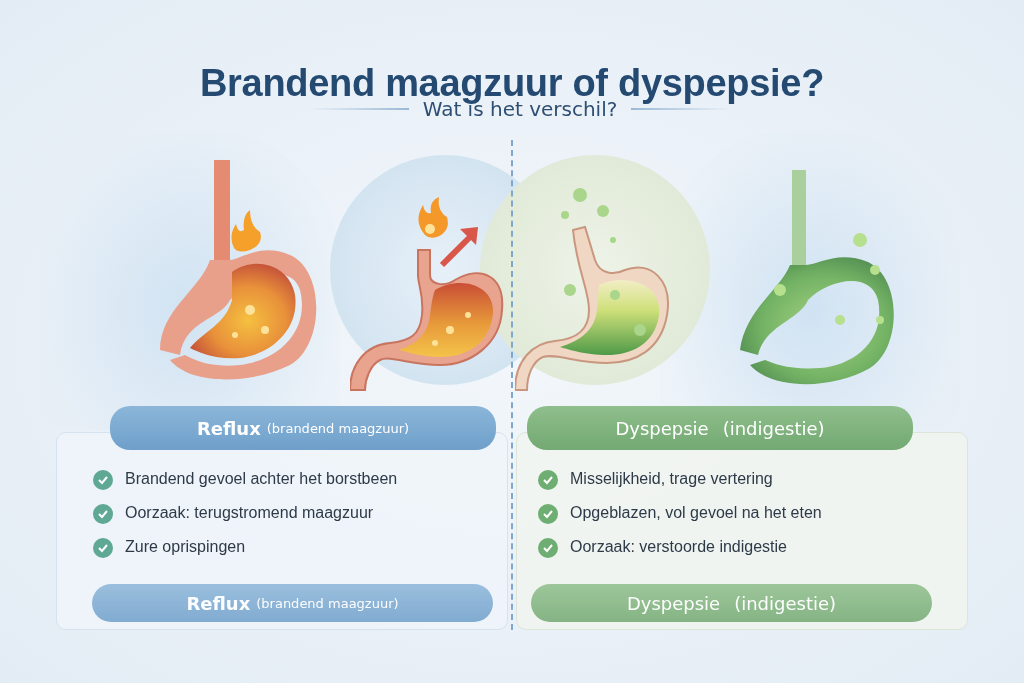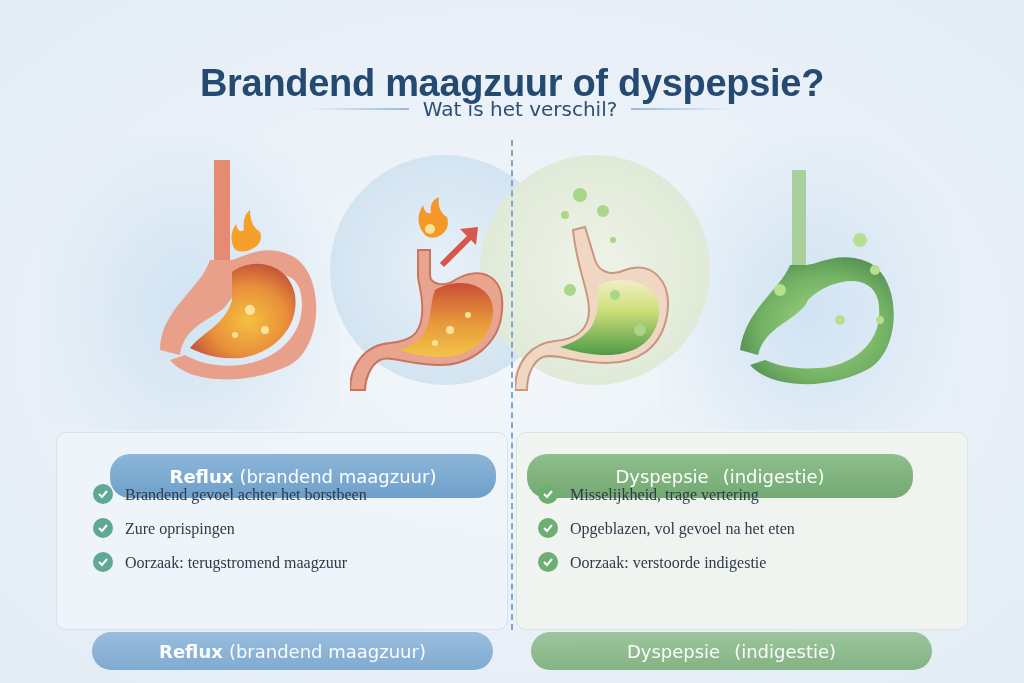--- a/index.html
+++ b/index.html
@@ -16,31 +16,31 @@
   .torso{position:absolute;top:130px;width:300px;height:300px;border-radius:45% 45% 10% 10%;
     background:radial-gradient(ellipse at 50% 60%, rgba(205,225,242,0.9), rgba(225,236,246,0.2) 70%);}
   .torso.l{left:40px;} .torso.r{left:660px;}
   .circle{position:absolute;top:155px;width:230px;height:230px;border-radius:50%;}
   .circle.l{left:330px;background:radial-gradient(circle,#e7f0f8 0%,#d3e4f1 70%,rgba(211,228,241,0.3) 100%);}
   .circle.r{left:480px;background:radial-gradient(circle,#eef3e8 0%,#e1ead8 70%,rgba(225,234,216,0.3) 100%);}
   .ill{position:absolute;}
   .panel{position:absolute;top:432px;width:450px;height:196px;border-radius:10px;
     background:rgba(240,245,250,0.85);border:1px solid #d6e2ee;}
   .panel.l{left:56px;} .panel.r{left:516px;background:rgba(241,245,240,0.85);border-color:#dbe5d9;}
-  .pill{position:absolute;height:44px;border-radius:20px;display:flex;align-items:center;justify-content:center;color:#fff;margin-top:48px;}
+  .pill{position:absolute;height:44px;border-radius:20px;display:flex;align-items:center;justify-content:center;color:#fff;}
   .pill.top{top:406px;}
   .pill.bl{background:linear-gradient(180deg,#8cb6d9,#6e9fca);}
   .pill.gr{background:linear-gradient(180deg,#8fbf8c,#73a972);gap:8px;}
   .pill.bot{top:584px;height:38px;}
   .pill .strong{font-family:"DejaVu Sans",sans-serif;font-weight:bold;font-size:18px;}
-  .pill .light{font-family:"DejaVu Sans",sans-serif;font-size:18px;margin-left:6px;}
+  .pill .light{font-family:"DejaVu Sans",sans-serif;font-size:13px;margin-left:6px;}
   .pill.gr .strong{font-weight:normal;font-size:18px;}
   .pill.gr .light{font-size:18px;}
   .items{position:absolute;top:470px;list-style:none;margin:0;padding:0;}
-  .items li{display:flex;align-items:flex-end;height:34px;font-family:Liberation Serif, serif;font-size:16px;color:#2e3a48;}
+  .items li{display:flex;align-items:flex-start;height:34px;font-family:Liberation Sans, sans-serif;font-size:16px;color:#2e3a48;}
   .chk{width:20px;height:20px;border-radius:50%;margin-right:12px;display:flex;align-items:center;justify-content:center;}
   .chk svg{width:12px;height:12px;}
 </style>
 </head>
 <body>
 
 <div class="title">Brandend maagzuur of dyspepsie?</div>
 <div class="subtitle-wrap">
   <div class="subline"></div>
   <div class="subtitle">Wat is het verschil?</div>
@@ -150,29 +150,29 @@
         </svg>
       </span>
       <span>Brandend gevoel achter het borstbeen</span>
     </li>
   <li>
       <span class="chk" style="background:#5fa894">
         <svg viewBox="0 0 12 12">
           <path d="M2 6 L5 9 L10 3" stroke="#fff" stroke-width="2" fill="none"></path>
         </svg>
       </span>
+      <span>Oorzaak: terugstromend maagzuur</span>
+    </li>
+  <li>
+      <span class="chk" style="background:#5fa894">
+        <svg viewBox="0 0 12 12">
+          <path d="M2 6 L5 9 L10 3" stroke="#fff" stroke-width="2" fill="none"></path>
+        </svg>
+      </span>
       <span>Zure oprispingen</span>
-    </li>
-  <li>
-      <span class="chk" style="background:#5fa894">
-        <svg viewBox="0 0 12 12">
-          <path d="M2 6 L5 9 L10 3" stroke="#fff" stroke-width="2" fill="none"></path>
-        </svg>
-      </span>
-      <span>Oorzaak: terugstromend maagzuur</span>
     </li>
 </ul>
 
 <ul class="items" style="left:538px">
   <li>
       <span class="chk" style="background:#6fae72">
         <svg viewBox="0 0 12 12">
           <path d="M2 6 L5 9 L10 3" stroke="#fff" stroke-width="2" fill="none"></path>
         </svg>
       </span>

